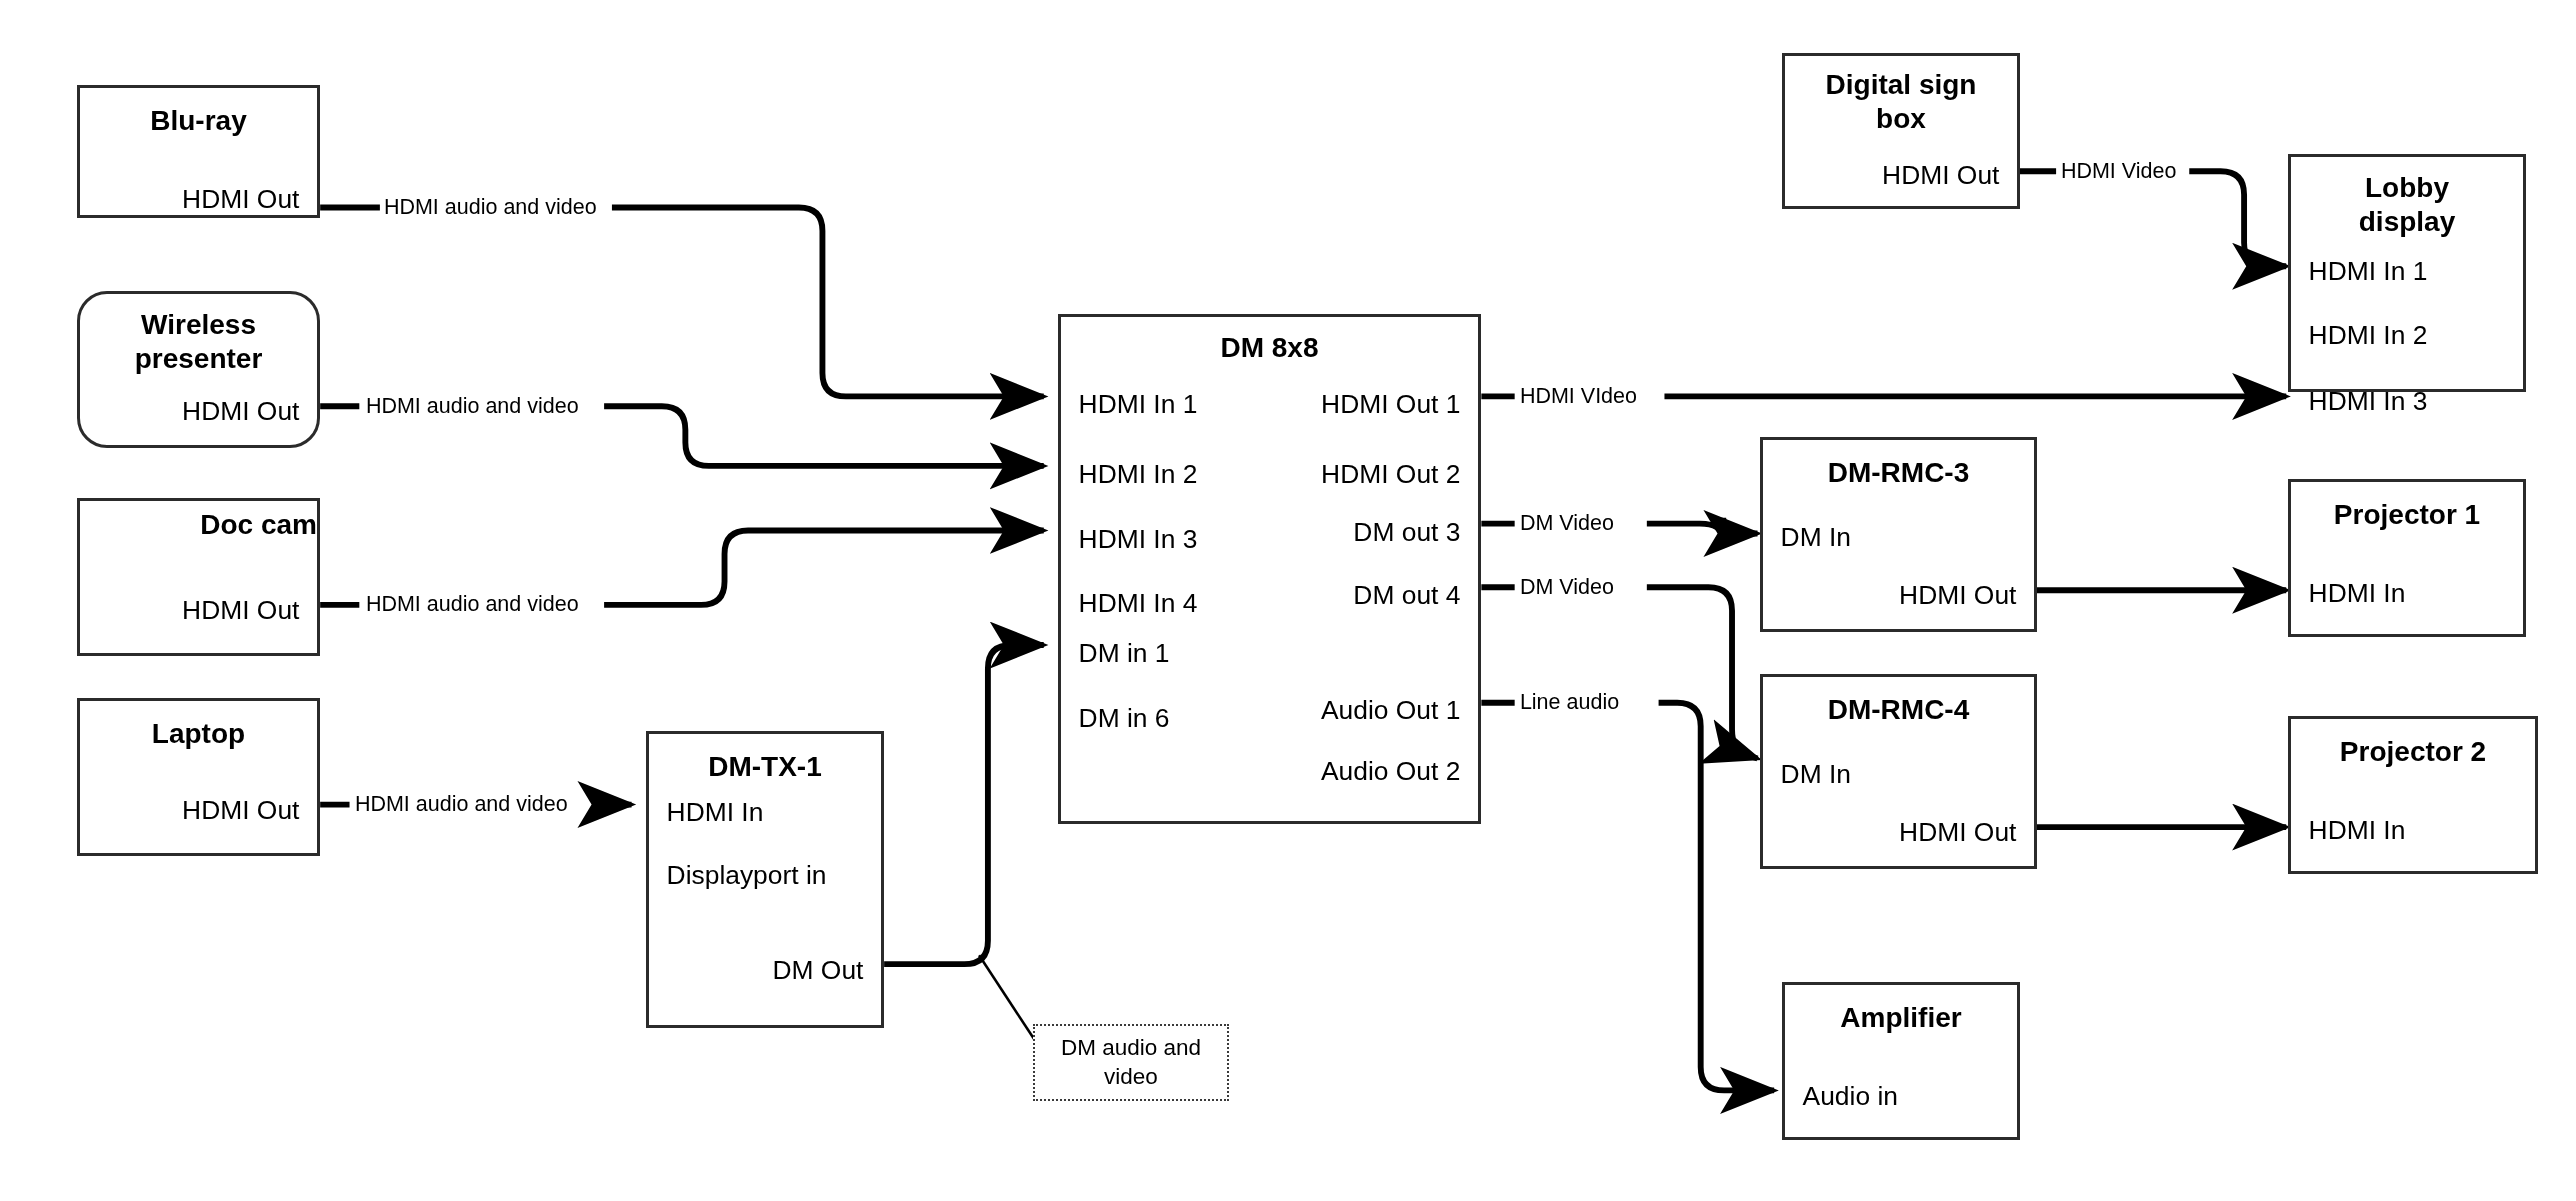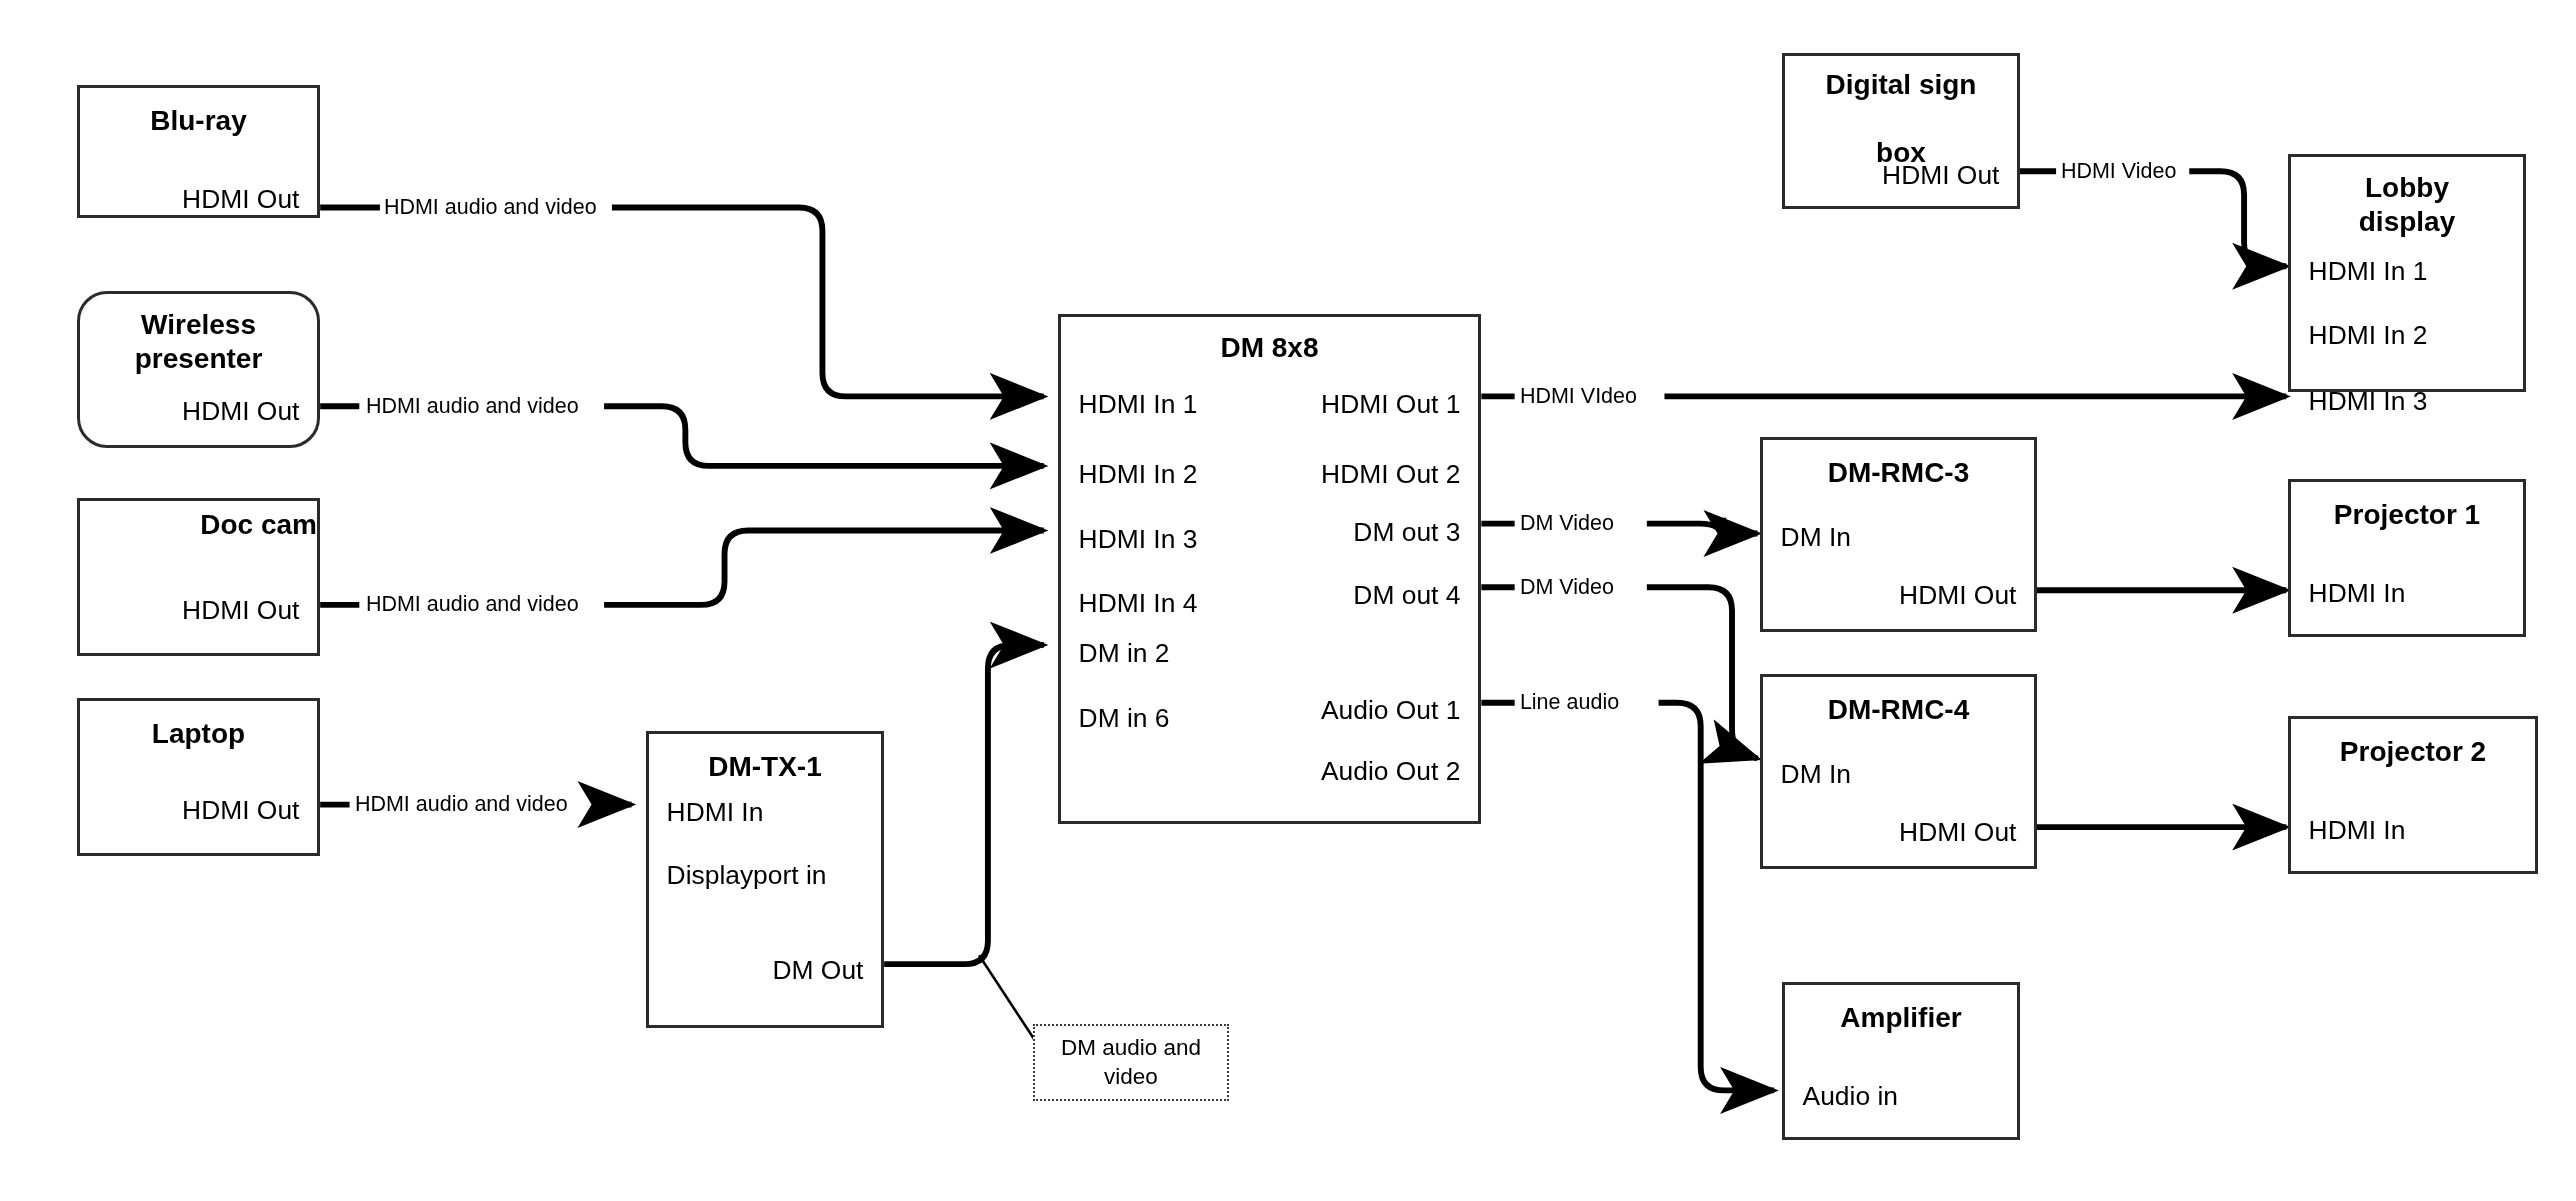--- a/index.html
+++ b/index.html
@@ -145,34 +145,34 @@
     <div class="port right" style="right:17.6px; top:223px;">DM Out</div>
   </div>
 
   <div class="node-box" style="left:1058px; top:314px; width:423px; height:510px;">
     <div class="node-title" style="top:13.7px;">DM 8x8</div>
 
     <div class="port left" style="left:17.6px; top:74px;">HDMI In 1</div>
     <div class="port left" style="left:17.6px; top:144px;">HDMI In 2</div>
     <div class="port left" style="left:17.6px; top:209px;">HDMI In 3</div>
     <div class="port left" style="left:17.6px; top:273px;">HDMI In 4</div>
-    <div class="port left" style="left:17.6px; top:323px;">DM in 2</div>
+    <div class="port left" style="left:17.6px; top:323px;">DM in 1</div>
     <div class="port left" style="left:17.6px; top:388px;">DM in 6</div>
 
     <div class="port right" style="right:17.6px; top:74px;">HDMI Out 1</div>
     <div class="port right" style="right:17.6px; top:144px;">HDMI Out 2</div>
     <div class="port right" style="right:17.6px; top:202px;">DM out 3</div>
     <div class="port right" style="right:17.6px; top:265px;">DM out 4</div>
     <div class="port right" style="right:17.6px; top:380px;">Audio Out 1</div>
     <div class="port right" style="right:17.6px; top:441px;">Audio Out 2</div>
   </div>
 
   <div class="node-box" style="left:1782px; top:53px; width:238px; height:156px;">
     <div class="node-title" style="top:11.7px;">Digital sign</div>
-    <div class="node-title" style="top:46px;margin-top:34px;">box</div>
+    <div class="node-title" style="top:46px;">box</div>
     <div class="port right" style="right:17.6px; top:106px;">HDMI Out</div>
   </div>
 
   <div class="node-box" style="left:2288px; top:154px; width:238px; height:238px;">
     <div class="node-title" style="top:13.7px;">Lobby</div>
     <div class="node-title" style="top:48px;">display</div>
     <div class="port left" style="left:17.6px; top:101px;">HDMI In 1</div>
     <div class="port left" style="left:17.6px; top:165px;">HDMI In 2</div>
     <div class="port left" style="left:17.6px; top:231px;">HDMI In 3</div>
   </div>

